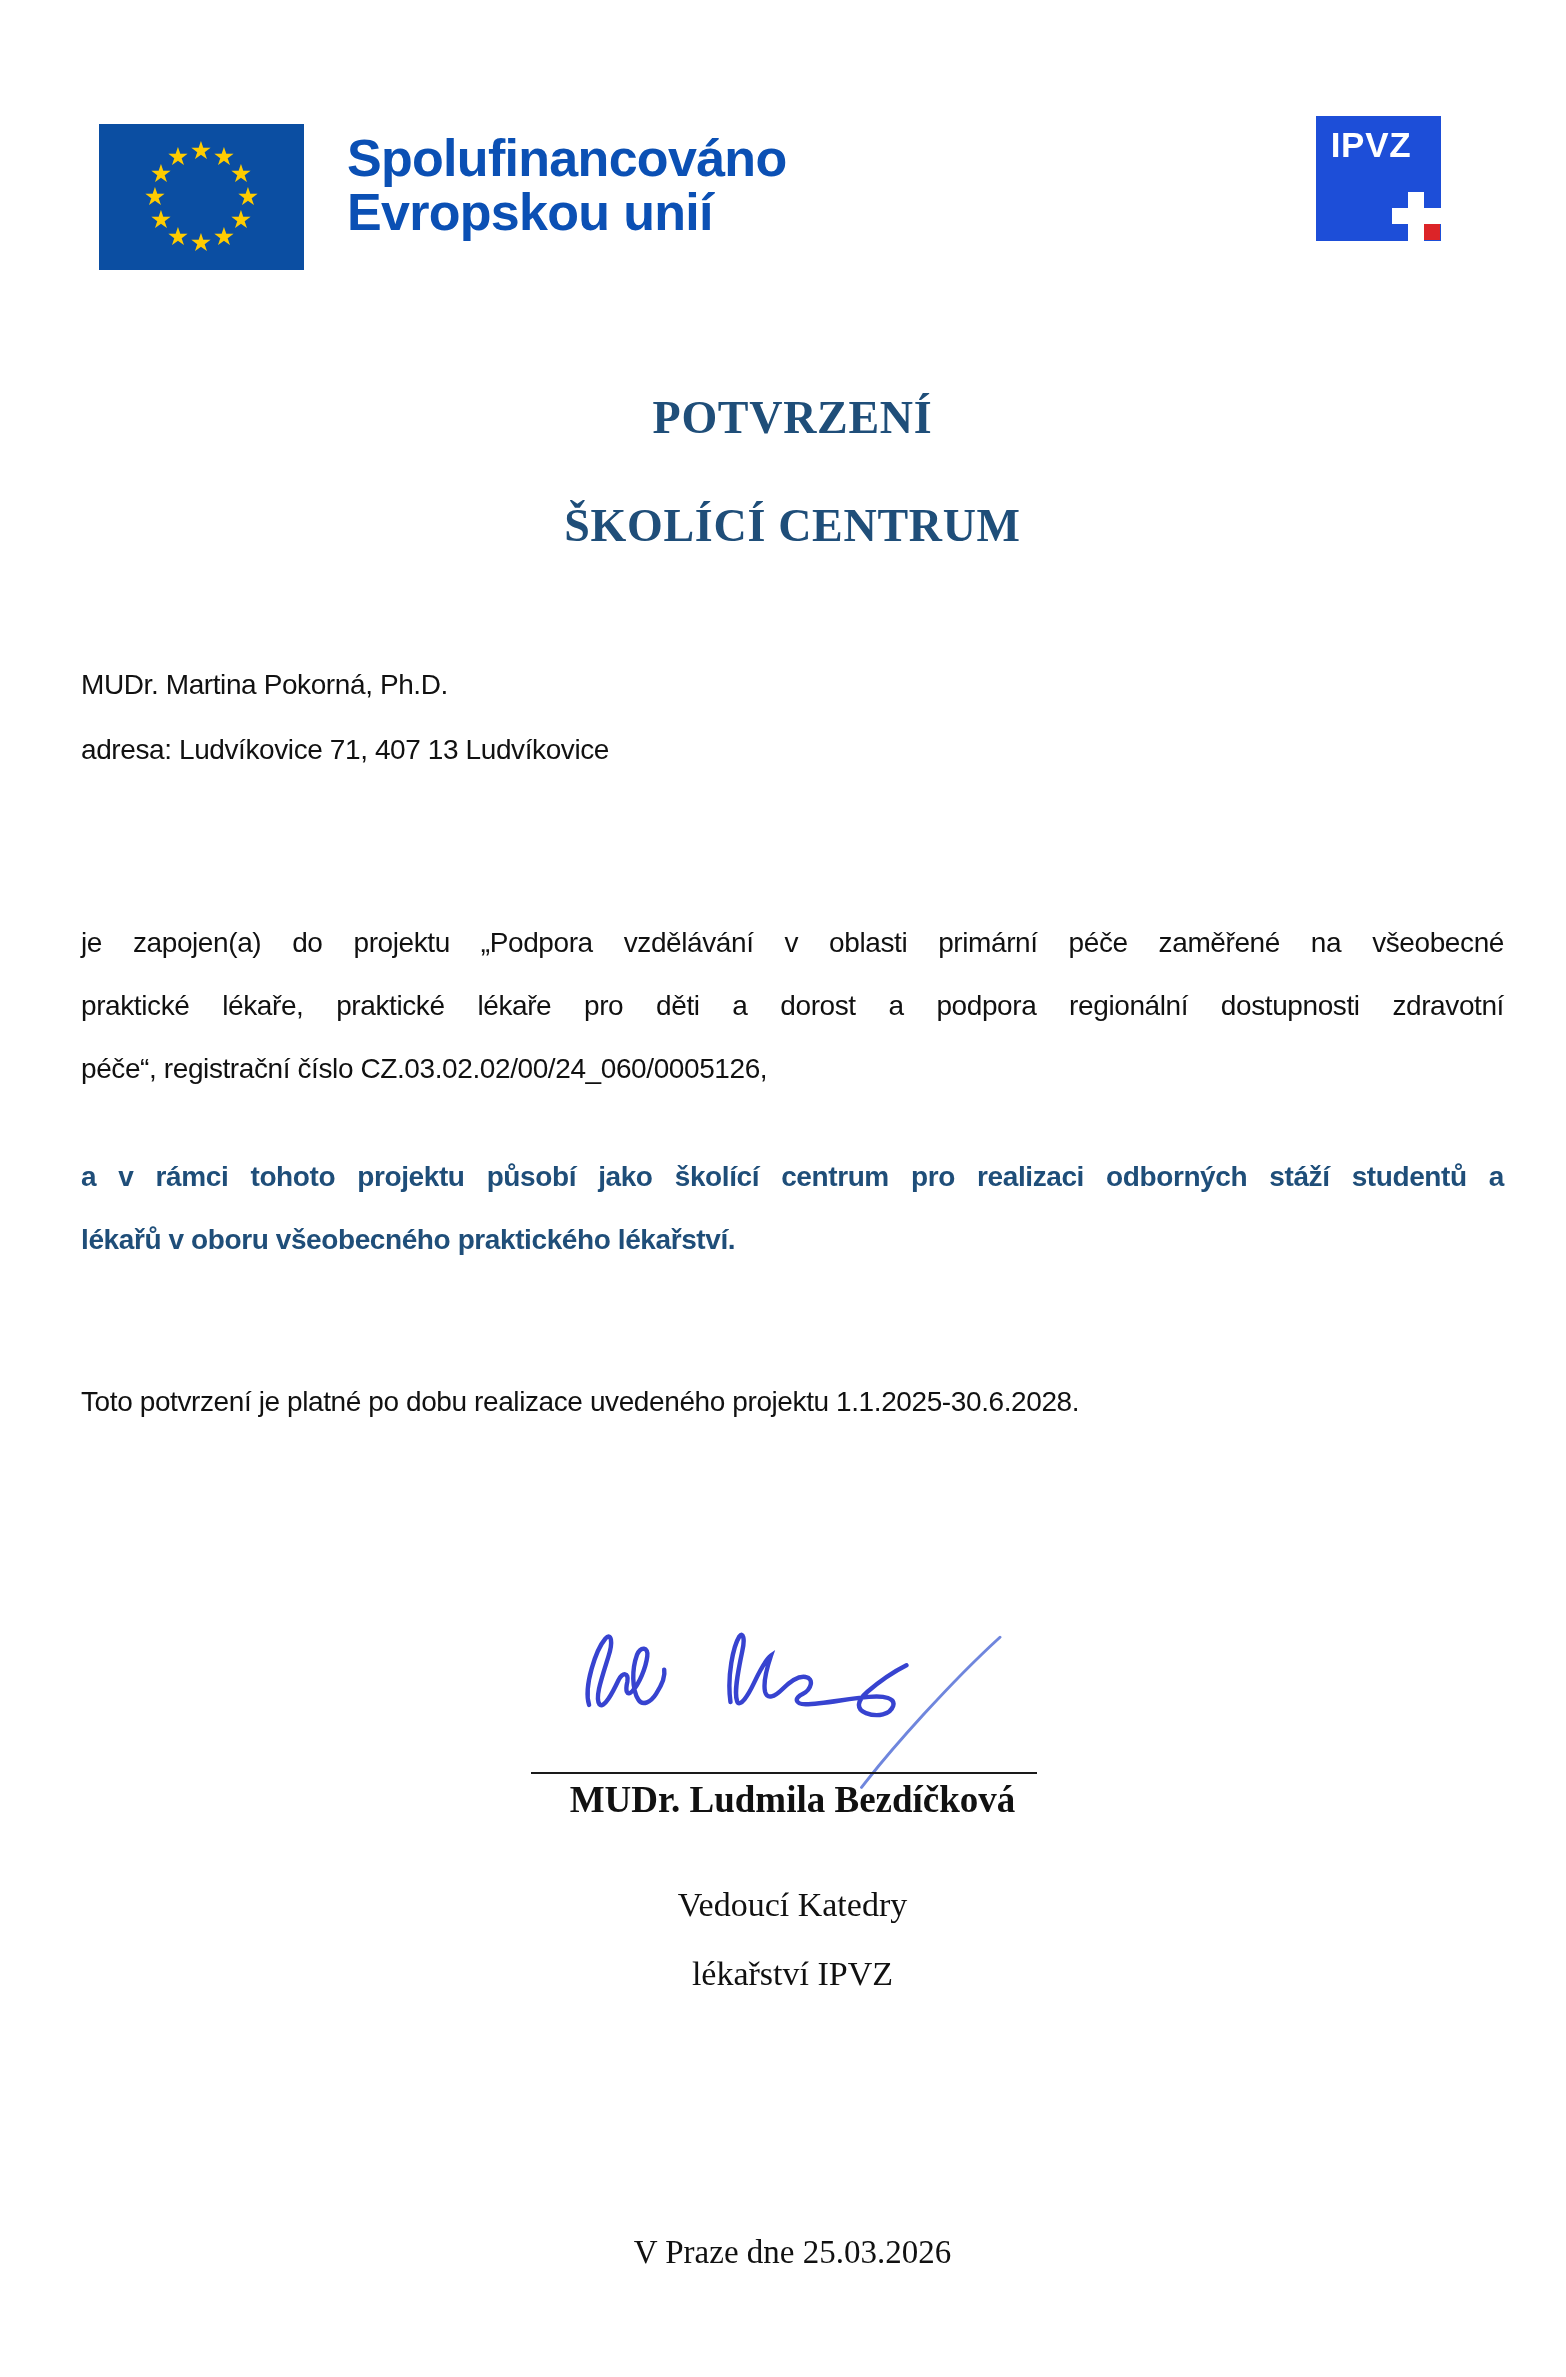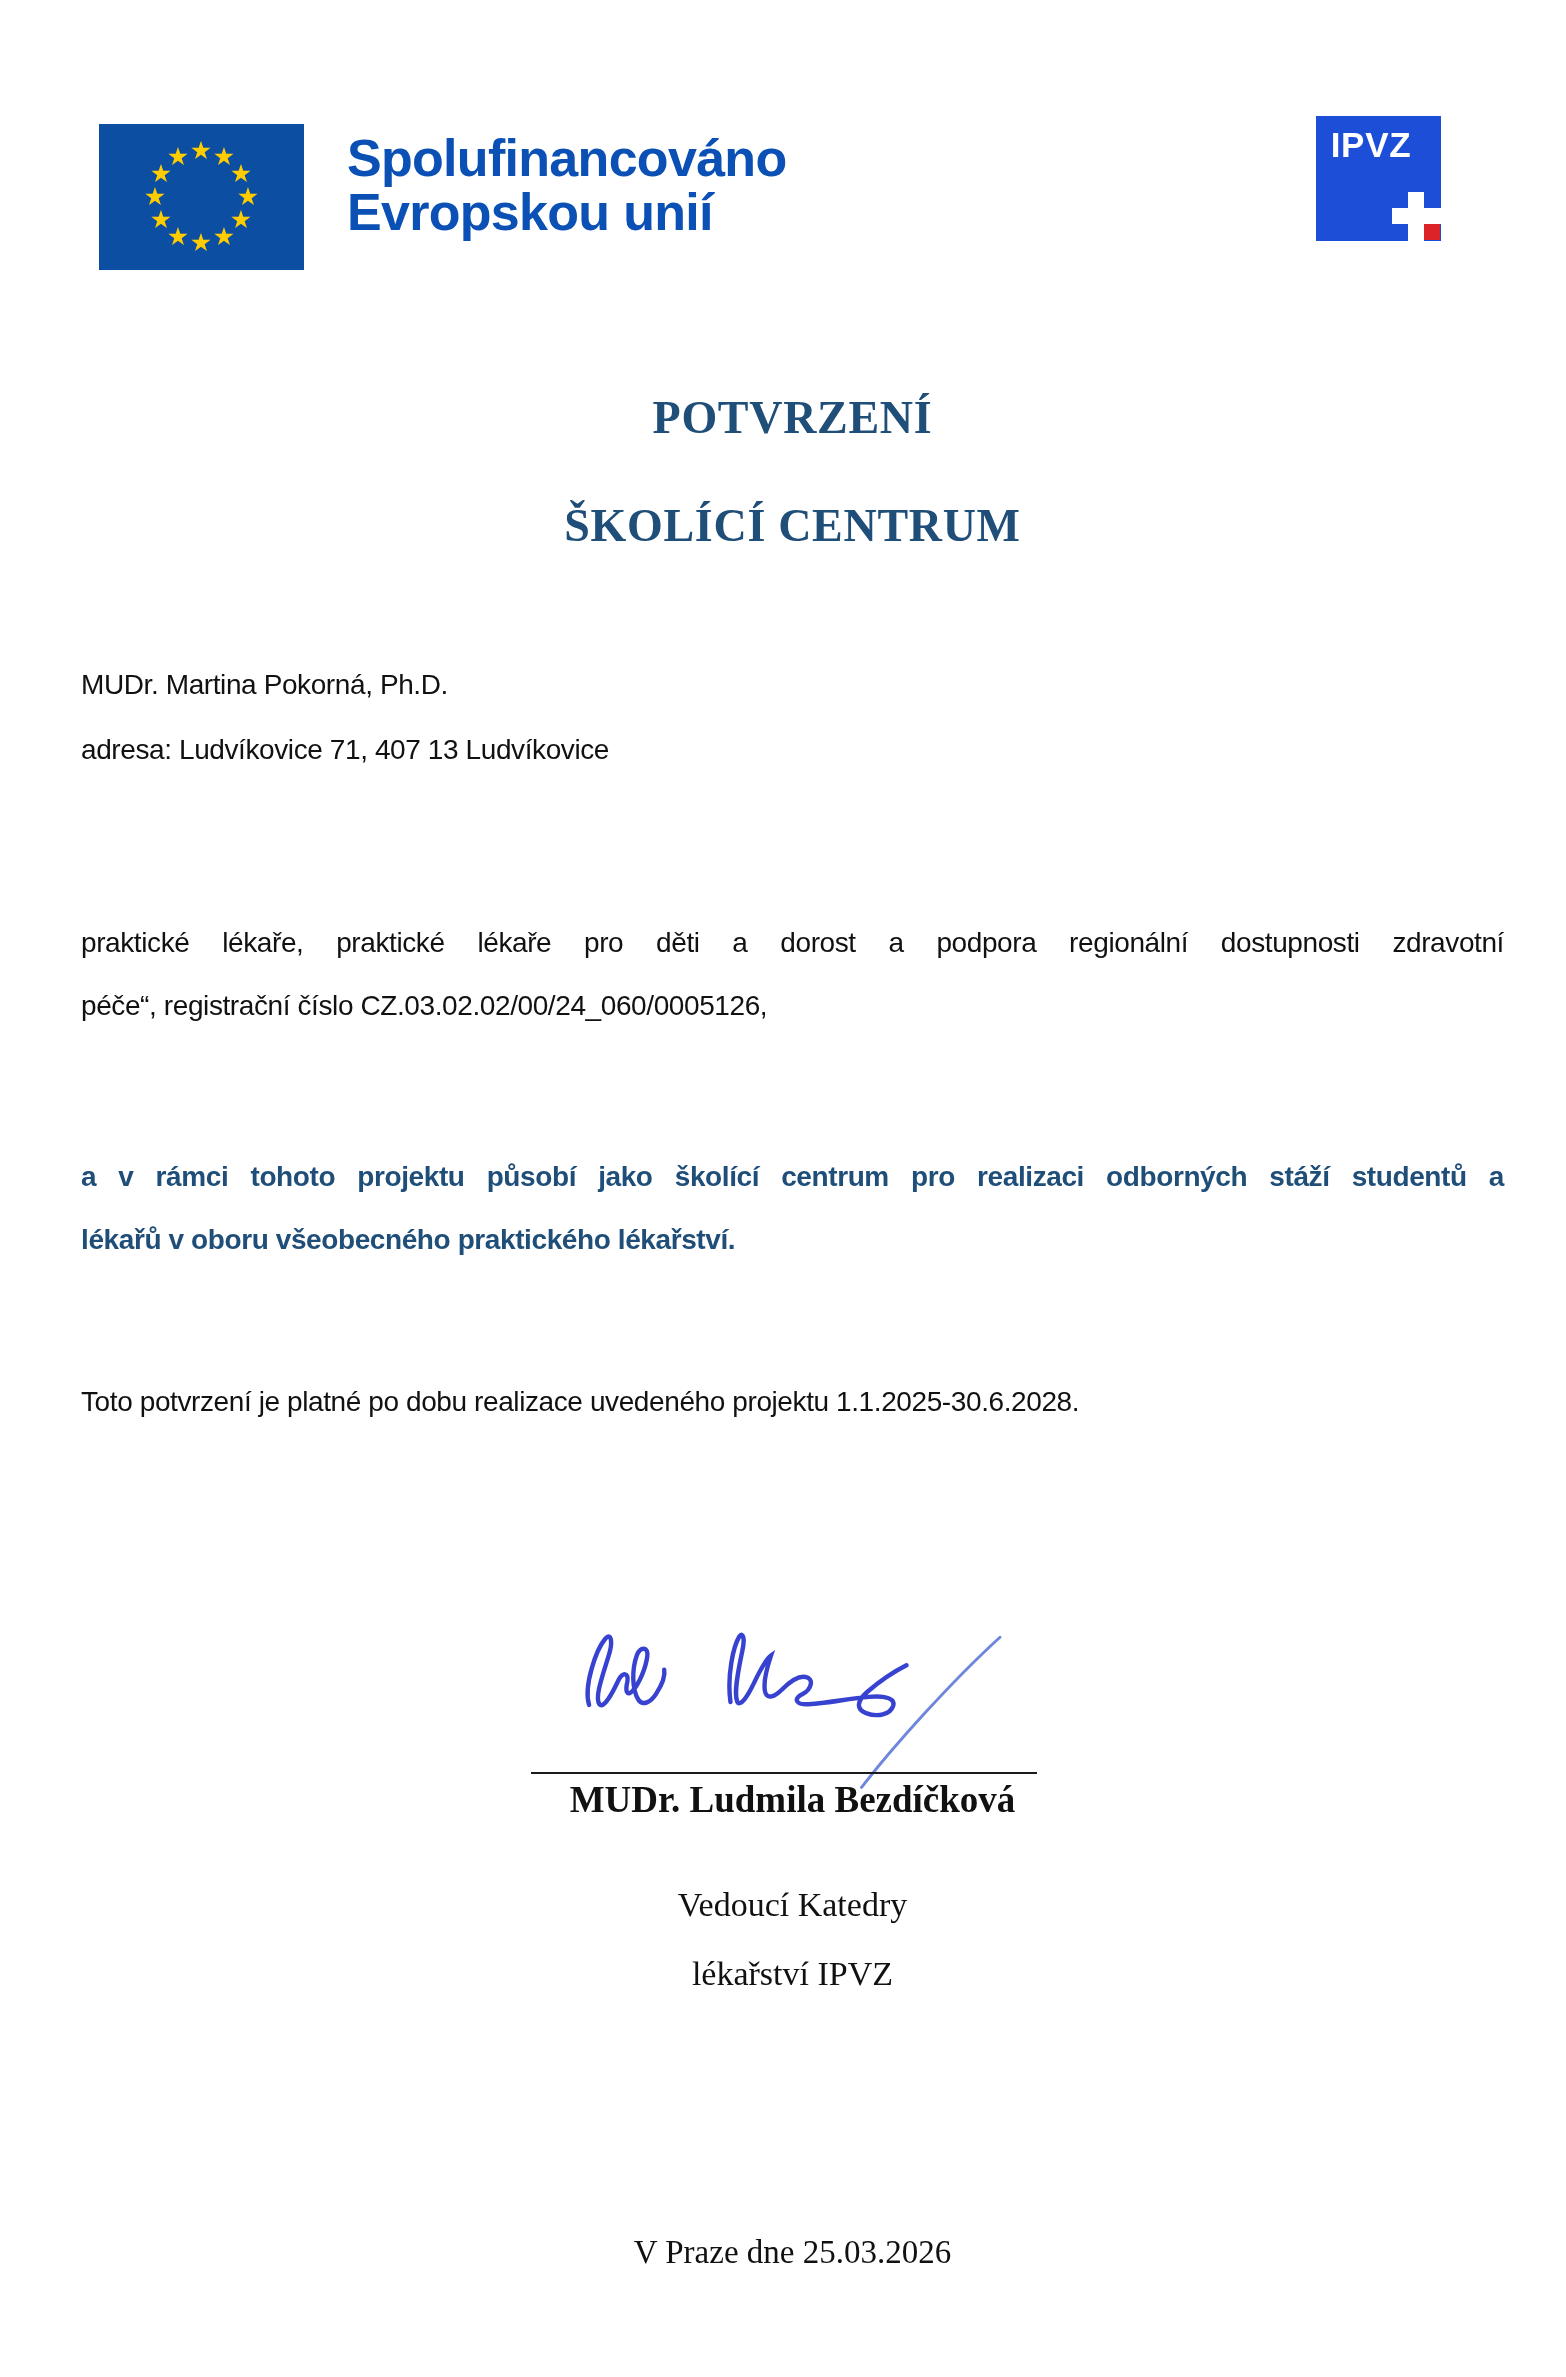--- a/index.html
+++ b/index.html
@@ -82,20 +82,21 @@
     </div>
   </div>
 
   <div class="doc-title title-1" style="color: rgb(31, 78, 121);">POTVRZENÍ</div>
   <div class="doc-title title-2" style="color: rgb(31, 78, 121);">ŠKOLÍCÍ CENTRUM</div>
 
   <div class="bodyline recipient-name">MUDr. Martina Pokorná, Ph.D.</div>
   <div class="bodyline recipient-address">adresa: Ludvíkovice 71, 407 13 Ludvíkovice</div>
 
   <div class="para para1">
+    <div class="jline">je zapojen(a) do projektu „Podpora vzdělávání v oblasti primární péče zaměřené na všeobecné</div>
     <div class="jline">praktické lékaře, praktické lékaře pro děti a dorost a podpora regionální dostupnosti zdravotní</div>
     <div class="jlast">péče“, registrační číslo CZ.03.02.02/00/24_060/0005126,</div>
   </div>
 
   <div class="para para2" style="color: rgb(31, 78, 121);">
     <div class="jline">a v rámci tohoto projektu působí jako školící centrum pro realizaci odborných stáží studentů a</div>
     <div class="jlast">lékařů v oboru všeobecného praktického lékařství.</div>
   </div>
 
   <div class="bodyline validity">Toto potvrzení je platné po dobu realizace uvedeného projektu 1.1.2025-30.6.2028.</div>

